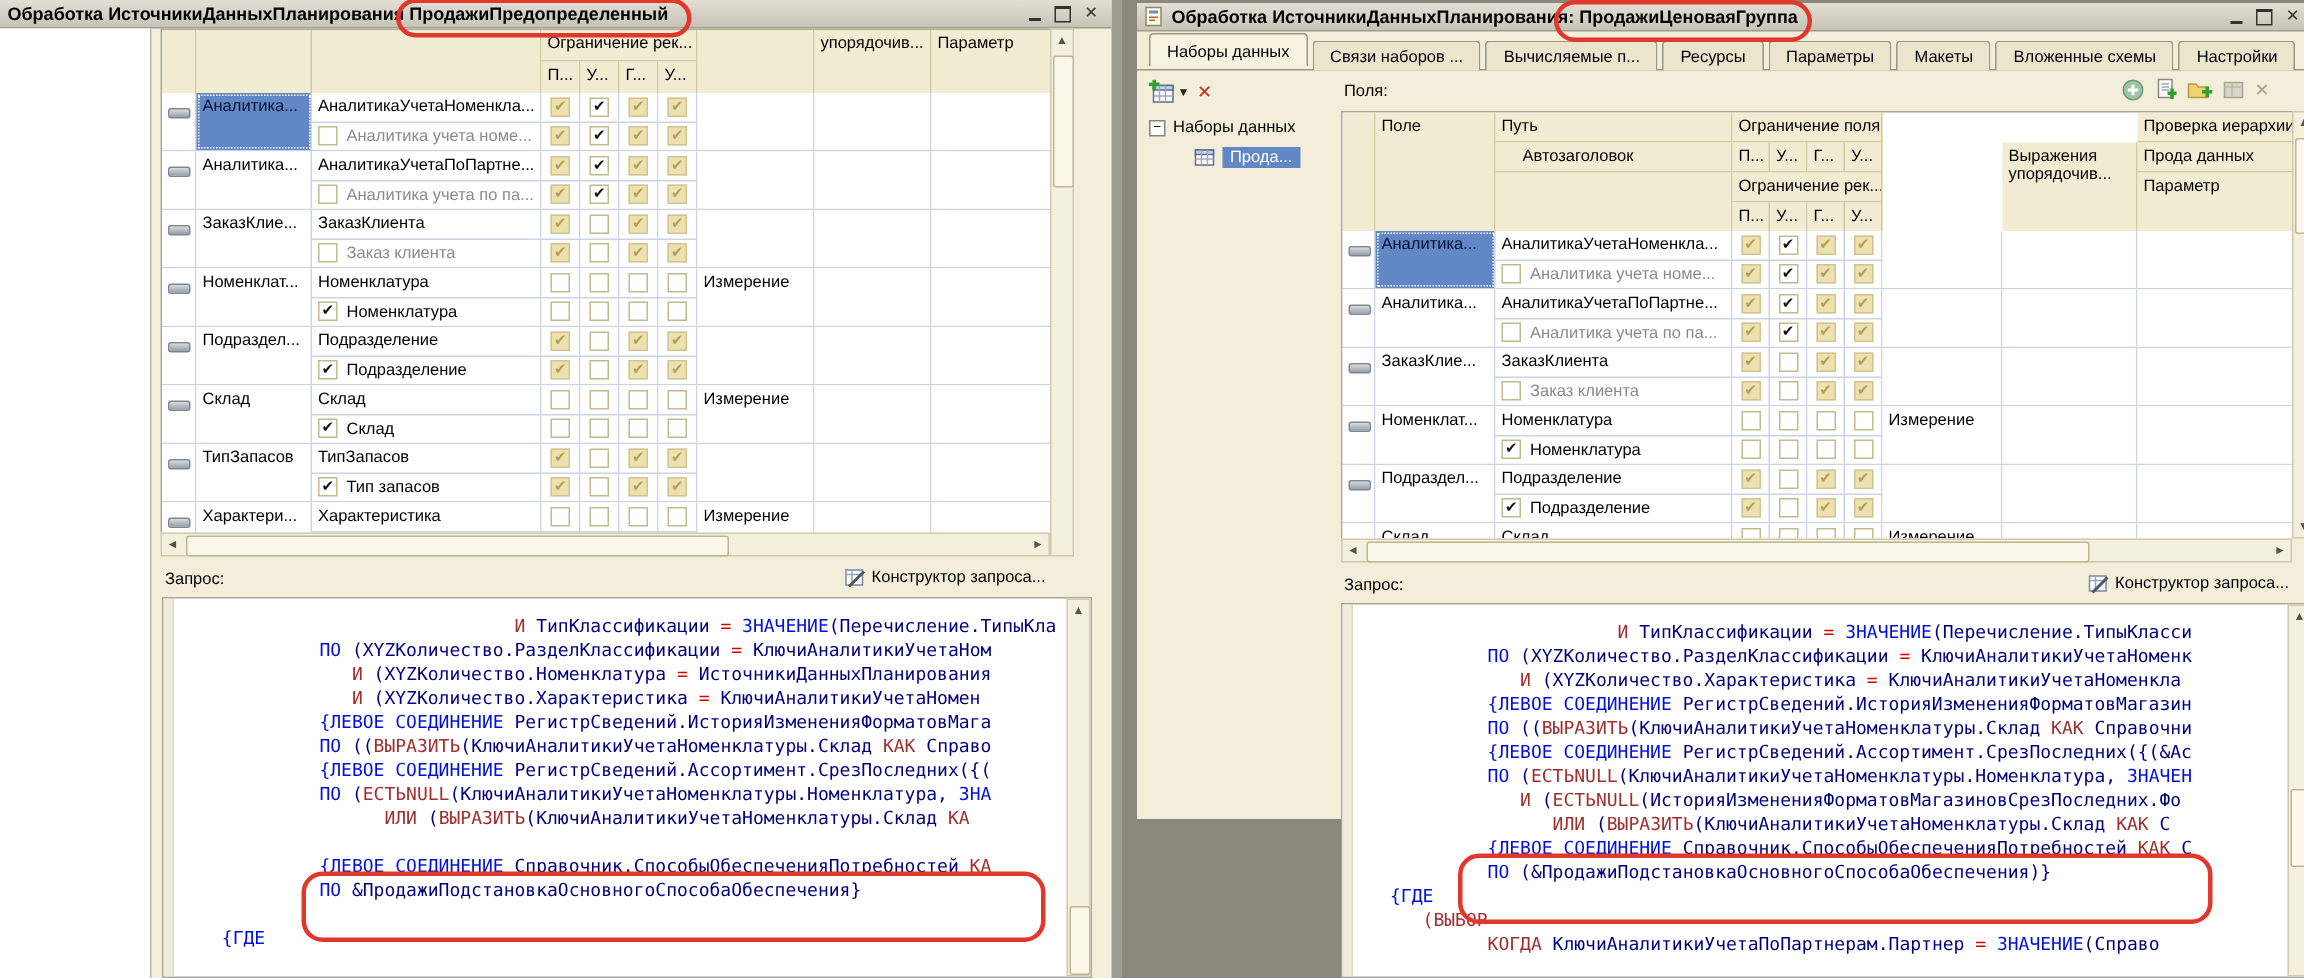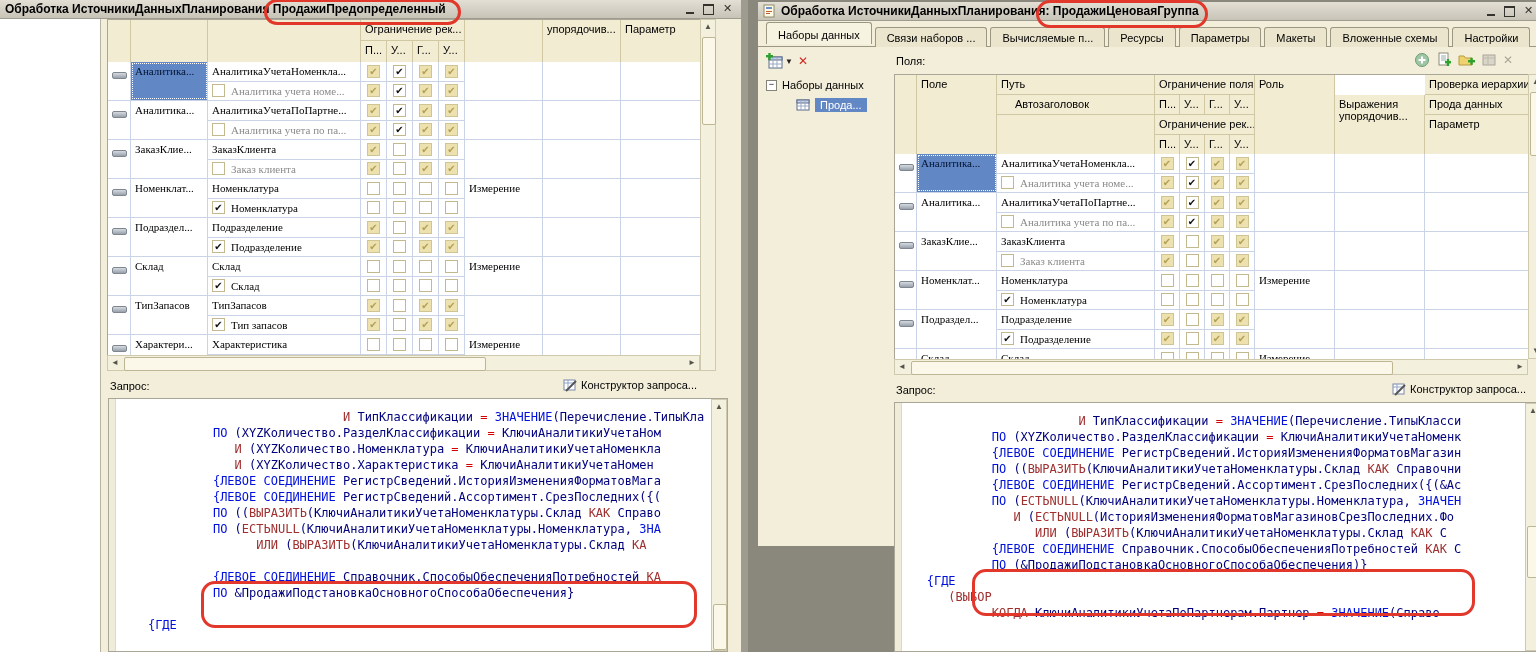--- a/index.html
+++ b/index.html
@@ -7,21 +7,21 @@
   .win{position:absolute;background:#F2EEDA;box-sizing:border-box;}
   .tbar{position:absolute;left:0;top:0;right:0;height:19px;background:linear-gradient(#E3DFD4,#C7C3B7);border-bottom:1px solid #9E9B90;display:flex;align-items:center;padding:0 5px;box-sizing:border-box;font:bold 12px "Liberation Sans",sans-serif;color:#000;}
   .ttext{white-space:nowrap;overflow:hidden;flex:1;}
   .sysbtns{display:flex;align-items:center;}
   .sb{width:17px;height:14px;display:inline-flex;align-items:center;justify-content:center;margin-left:2px;color:#33322c;}
   .g-min{width:8px;height:7px;border-bottom:2px solid #33322c;}
   .g-max{width:9px;height:8px;border:1px solid #33322c;border-top:2px solid #33322c;}
   .g-x{font:bold 11px "DejaVu Sans",sans-serif;line-height:12px;}
   .whitepanel{position:absolute;background:#fff;border-right:1px solid #B7B3A4;}
   .theader,.trows{position:absolute;overflow:hidden;background:#fff;border:1px solid #A9A597;border-bottom:none;}
-  .trows{border-top:none;font-family:Liberation Serif, serif;}
+  .trows{border-top:none;}
   .hcell{position:absolute;box-sizing:border-box;background:#F2ECD2;border-right:1px solid #CFC8A2;border-bottom:1px solid #CFC8A2;font-size:11px;padding:3px 4px;overflow:hidden;white-space:nowrap;color:#000;}
   .hcell.wrap{white-space:normal;line-height:12px;}
   .rpair{position:relative;height:38px;border-bottom:1px solid #CBD3E6;background:#fff;}
   .cell{position:absolute;box-sizing:border-box;border-right:1px solid #CBD3E6;font-size:11px;padding:3px 4px;overflow:hidden;white-space:nowrap;background:#fff;color:#000;}
   .cbcell{position:absolute;box-sizing:border-box;border-right:1px solid #CBD3E6;display:flex;align-items:center;justify-content:center;background:#fff;}
   .cb{width:13px;height:13px;border:1px solid #C3B98E;background:#fff;font-size:10px;line-height:11px;text-align:center;color:#000;display:inline-block;box-sizing:border-box;flex:0 0 auto;}
   .cb.dc{background:#EDE2AF;color:#B3A054;border-color:#CFC493;}
   .cb.c{color:#111;}
   .subtxt{color:#8a8a8a;margin-left:6px;}
   .subtxt.on{color:#000;}
@@ -405,25 +405,25 @@
           <line x1="5" y1="2" x2="5" y2="12" stroke="#8FA3C8"></line>
           <line x1="3" y1="13" x2="13" y2="3" stroke="#555" stroke-width="2"></line>
         </svg>
       <span>Конструктор запроса...</span>
     </div>
     <div class="qbox" style="left:108px;top:398px;width:620px;height:254px;">
       <div class="qgutter"></div>
       <div class="qtext" id="lquery">
           <div class="qline"><span class="q-s">                               </span><span class="qcode"><span class="q-r">И </span><span class="q-n">ТипКлассификации </span><span class="q-o">= </span><span class="q-b">ЗНАЧЕНИЕ</span><span class="q-n">(Перечисление.ТипыКла</span></span></div>
           <div class="qline"><span class="q-s">             </span><span class="qcode"><span class="q-b">ПО </span><span class="q-n">(XYZКоличество.РазделКлассификации </span><span class="q-o">= </span><span class="q-n">КлючиАналитикиУчетаНом</span></span></div>
-          <div class="qline"><span class="q-s">                </span><span class="qcode"><span class="q-r">И </span><span class="q-n">(XYZКоличество.Номенклатура </span><span class="q-o">= </span><span class="q-n">КлючиАналитикиУчетаНоменкла</span></span></div>
+          <div class="qline"><span class="q-s">                </span><span class="qcode"><span class="q-r">И </span><span class="q-n">(XYZКоличество.Номенклатура </span><span class="q-o">= </span><span class="q-n">ИсточникиДанныхПланирования</span></span></div>
           <div class="qline"><span class="q-s">                </span><span class="qcode"><span class="q-r">И </span><span class="q-n">(XYZКоличество.Характеристика </span><span class="q-o">= </span><span class="q-n">КлючиАналитикиУчетаНомен</span></span></div>
           <div class="qline"><span class="q-s">             </span><span class="qcode"><span class="q-b">{ЛЕВОЕ СОЕДИНЕНИЕ </span><span class="q-n">РегистрСведений.ИсторияИзмененияФорматовМага</span></span></div>
+          <div class="qline"><span class="q-s">             </span><span class="qcode"><span class="q-b">ПО </span><span class="q-n">((</span><span class="q-r">ВЫРАЗИТЬ</span><span class="q-n">(КлючиАналитикиУчетаНоменклатуры.Склад </span><span class="q-r">КАК </span><span class="q-n">Справо</span></span></div>
           <div class="qline"><span class="q-s">             </span><span class="qcode"><span class="q-b">{ЛЕВОЕ СОЕДИНЕНИЕ </span><span class="q-n">РегистрСведений.Ассортимент.СрезПоследних({(</span></span></div>
-          <div class="qline"><span class="q-s">             </span><span class="qcode"><span class="q-b">ПО </span><span class="q-n">((</span><span class="q-r">ВЫРАЗИТЬ</span><span class="q-n">(КлючиАналитикиУчетаНоменклатуры.Склад </span><span class="q-r">КАК </span><span class="q-n">Справо</span></span></div>
           <div class="qline"><span class="q-s">             </span><span class="qcode"><span class="q-b">ПО </span><span class="q-n">(</span><span class="q-r">ЕСТЬNULL</span><span class="q-n">(КлючиАналитикиУчетаНоменклатуры.Номенклатура, </span><span class="q-b">ЗНА</span></span></div>
           <div class="qline"><span class="q-s">                   </span><span class="qcode"><span class="q-r">ИЛИ </span><span class="q-n">(</span><span class="q-r">ВЫРАЗИТЬ</span><span class="q-n">(КлючиАналитикиУчетаНоменклатуры.Склад </span><span class="q-r">КА</span></span></div>
           <div class="qline"></div>
           <div class="qline"><span class="q-s">             </span><span class="qcode"><span class="q-b">{ЛЕВОЕ СОЕДИНЕНИЕ </span><span class="q-n">Справочник.СпособыОбеспеченияПотребностей </span><span class="q-r">КА</span></span></div>
           <div class="qline"><span class="q-s">             </span><span class="qcode"><span class="q-b">ПО </span><span class="q-n">&amp;ПродажиПодстановкаОсновногоСпособаОбеспечения}</span></span></div>
           <div class="qline"></div>
           <div class="qline"><span class="q-s">    </span><span class="qcode"><span class="q-b">{ГДЕ</span></span></div>
         </div>
       <div class="sbar" style="right:0;top:0;width:16px;height:252px;">
         <span class="sarrow" style="left:0;top:0;">▲</span>
@@ -521,21 +521,20 @@
         <div class="hcell" style="left: 260px; top: 0px; width: 100px; height: 20px; padding-left: 4px;">Ограничение поля</div>
         <div class="hcell" style="left: 260px; top: 20px; width: 25px; height: 20px; padding-left: 4px;">П...</div>
         <div class="hcell" style="left: 285px; top: 20px; width: 25px; height: 20px; padding-left: 4px;">У...</div>
         <div class="hcell" style="left: 310px; top: 20px; width: 25px; height: 20px; padding-left: 4px;">Г...</div>
         <div class="hcell" style="left: 335px; top: 20px; width: 25px; height: 20px; padding-left: 4px;">У...</div>
         <div class="hcell" style="left: 260px; top: 40px; width: 100px; height: 20px; padding-left: 4px;">Ограничение рек...</div>
         <div class="hcell" style="left: 260px; top: 60px; width: 25px; height: 20px; padding-left: 4px;">П...</div>
         <div class="hcell" style="left: 285px; top: 60px; width: 25px; height: 20px; padding-left: 4px;">У...</div>
         <div class="hcell" style="left: 310px; top: 60px; width: 25px; height: 20px; padding-left: 4px;">Г...</div>
         <div class="hcell" style="left: 335px; top: 60px; width: 25px; height: 20px; padding-left: 4px;">У...</div>
-        <div class="hcell" style="left: 360px; top: 0px; width: 80px; height: 80px; padding-left: 4px;">Роль</div>
         <div class="hcell" style="left: 440px; top: 0px; width: 90px; height: 20px; padding-left: 4px; margin-top: 24px;">Выражени...</div>
         <div class="hcell wrap" style="left: 440px; top: 20px; width: 90px; height: 60px; padding-left: 4px;">Выражения упорядочив...</div>
         <div class="hcell" style="left: 530px; top: 0px; width: 104px; height: 20px; padding-left: 4px;">Проверка иерархии:</div>
         <div class="hcell" style="left: 530px; top: 20px; width: 104px; height: 20px; padding-left: 4px;">Прода данных</div>
         <div class="hcell" style="left: 530px; top: 40px; width: 104px; height: 40px; padding-left: 4px;">Параметр</div>
       </div>
     <div class="trows" id="rtable" style="left:136px;top:152px;width:634px;height:205px;">
         <div class="rpair">
           <div class="cell" style="left: 0px; top: 0px; width: 22px; height: 38px;">
             <span class="grip"></span>
@@ -770,20 +769,21 @@
           <line x1="5" y1="2" x2="5" y2="12" stroke="#8FA3C8"></line>
           <line x1="3" y1="13" x2="13" y2="3" stroke="#555" stroke-width="2"></line>
         </svg>
       <span>Конструктор запроса...</span>
     </div>
     <div class="qbox" style="left:136px;top:400px;width:648px;height:250px;">
       <div class="qgutter"></div>
       <div class="qtext" id="rquery">
           <div class="qline"><span class="q-s">                        </span><span class="qcode"><span class="q-r">И </span><span class="q-n">ТипКлассификации </span><span class="q-o">= </span><span class="q-b">ЗНАЧЕНИЕ</span><span class="q-n">(Перечисление.ТипыКласси</span></span></div>
           <div class="qline"><span class="q-s">            </span><span class="qcode"><span class="q-b">ПО </span><span class="q-n">(XYZКоличество.РазделКлассификации </span><span class="q-o">= </span><span class="q-n">КлючиАналитикиУчетаНоменк</span></span></div>
+          <div class="qline"><span class="q-s">               </span><span class="qcode"><span class="q-r">И </span><span class="q-n">(XYZКоличество.Характеристика </span><span class="q-o">= </span><span class="q-n">КлючиАналитикиУчетаНоменкла</span></span></div>
           <div class="qline"><span class="q-s">            </span><span class="qcode"><span class="q-b">{ЛЕВОЕ СОЕДИНЕНИЕ </span><span class="q-n">РегистрСведений.ИсторияИзмененияФорматовМагазин</span></span></div>
           <div class="qline"><span class="q-s">            </span><span class="qcode"><span class="q-b">ПО </span><span class="q-n">((</span><span class="q-r">ВЫРАЗИТЬ</span><span class="q-n">(КлючиАналитикиУчетаНоменклатуры.Склад </span><span class="q-r">КАК </span><span class="q-n">Справочни</span></span></div>
           <div class="qline"><span class="q-s">            </span><span class="qcode"><span class="q-b">{ЛЕВОЕ СОЕДИНЕНИЕ </span><span class="q-n">РегистрСведений.Ассортимент.СрезПоследних({(&amp;Ас</span></span></div>
           <div class="qline"><span class="q-s">            </span><span class="qcode"><span class="q-b">ПО </span><span class="q-n">(</span><span class="q-r">ЕСТЬNULL</span><span class="q-n">(КлючиАналитикиУчетаНоменклатуры.Номенклатура, </span><span class="q-b">ЗНАЧЕН</span></span></div>
           <div class="qline"><span class="q-s">               </span><span class="qcode"><span class="q-r">И </span><span class="q-n">(</span><span class="q-r">ЕСТЬNULL</span><span class="q-n">(ИсторияИзмененияФорматовМагазиновСрезПоследних.Фо</span></span></div>
           <div class="qline"><span class="q-s">                  </span><span class="qcode"><span class="q-r">ИЛИ </span><span class="q-n">(</span><span class="q-r">ВЫРАЗИТЬ</span><span class="q-n">(КлючиАналитикиУчетаНоменклатуры.Склад </span><span class="q-r">КАК </span><span class="q-n">С</span></span></div>
           <div class="qline"><span class="q-s">            </span><span class="qcode"><span class="q-b">{ЛЕВОЕ СОЕДИНЕНИЕ </span><span class="q-n">Справочник.СпособыОбеспеченияПотребностей </span><span class="q-r">КАК </span><span class="q-n">С</span></span></div>
           <div class="qline"><span class="q-s">            </span><span class="qcode"><span class="q-b">ПО </span><span class="q-n">(&amp;ПродажиПодстановкаОсновногоСпособаОбеспечения)}</span></span></div>
           <div class="qline"><span class="q-s">   </span><span class="qcode"><span class="q-b">{ГДЕ</span></span></div>
           <div class="qline"><span class="q-s">      </span><span class="qcode"><span class="q-r">(ВЫБОР</span></span></div>

